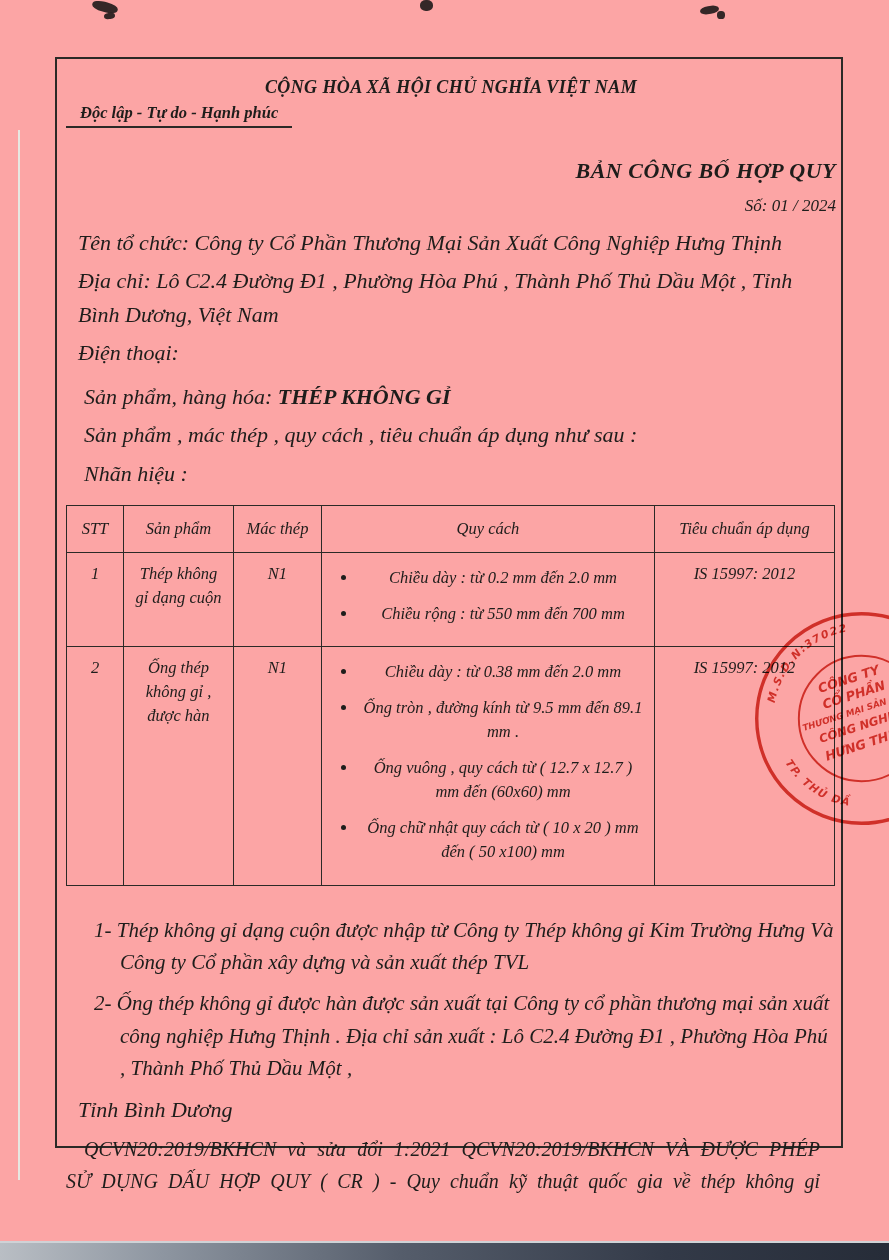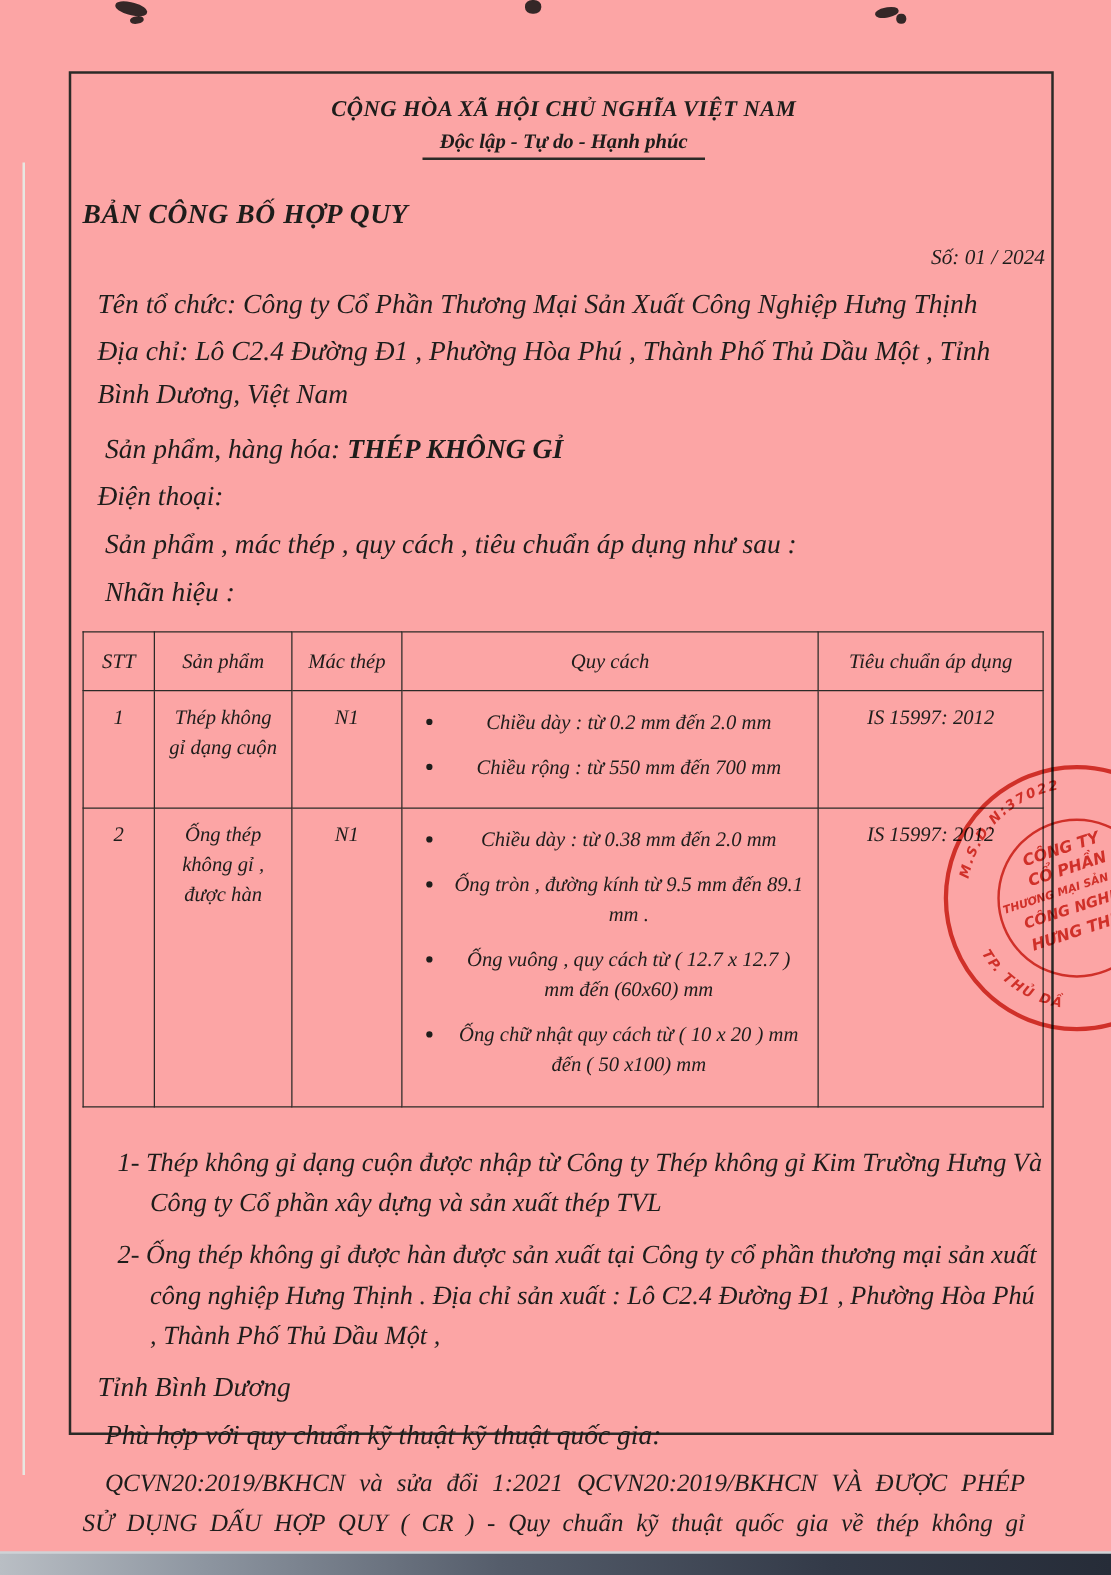--- a/index.html
+++ b/index.html
@@ -28,23 +28,23 @@
     box-shadow: 0 -2px 0 #cfd2d6;
   }
   
   .frame {
     position: absolute; left: 55px; top: 57px;
     width: 788px; height: 1091px;
     border: 2px solid #2b2a27;
     padding: 9px 5px 0 9px;
   }
   .nat-title { margin-top: 9px; text-align: center; font-size: 18px; font-weight: bold; letter-spacing: .4px; }
-  .motto-wrap { text-align: center; margin-top: 5px; }
+  .motto-wrap { text-align: left; margin-top: 5px; }
   .motto { display: inline-block; font-size: 16.5px; font-weight: bold; border-bottom: 2.5px solid #2b2a27; padding: 0 14px 3px 14px; }
-  .doc-title { margin-top: 30px; text-align: left; font-size: 22px; font-weight: bold; letter-spacing: .5px; }
+  .doc-title { margin-top: 30px; text-align: right; font-size: 22px; font-weight: bold; letter-spacing: .5px; }
   .doc-number { margin-top: 12px; text-align: right; font-size: 17px; }
   .info { margin: 4px 0 4px 12px; font-size: 22px; line-height: 1.55; }
   .info.indent { margin-left: 18px; }
   .gap-top { margin-top: 10px; }
   
   table.spec-table { margin-top: 14px; width: 768px; border-collapse: collapse; table-layout: fixed; }
   .spec-table th, .spec-table td {
     border: 1.6px solid #2b2a27;
     font-size: 16.5px; line-height: 1.45;
     padding: 9px 10px; vertical-align: top; text-align: center;
@@ -82,22 +82,22 @@
     <div class="nat-title">CỘNG HÒA XÃ HỘI CHỦ NGHĨA VIỆT NAM</div>
     <div class="motto-wrap">
       <span class="motto">Độc lập - Tự do - Hạnh phúc</span>
     </div>
 
     <div class="doc-title">BẢN CÔNG BỐ HỢP QUY</div>
     <div class="doc-number">Số: 01 / 2024</div>
 
     <p class="info gap-top">Tên tổ chức: Công ty Cổ Phần Thương Mại Sản Xuất Công Nghiệp Hưng Thịnh</p>
     <p class="info">Địa chỉ: Lô C2.4 Đường Đ1 , Phường Hòa Phú , Thành Phố Thủ Dầu Một , Tỉnh Bình Dương, Việt Nam</p>
+    <p class="info">Điện thoại:</p>
     <p class="info indent gap-top"><span>Sản phẩm, hàng hóa: </span><strong>THÉP KHÔNG GỈ</strong></p>
-    <p class="info">Điện thoại:</p>
     <p class="info indent">Sản phẩm , mác thép , quy cách , tiêu chuẩn áp dụng như sau :</p>
     <p class="info indent">Nhãn hiệu :</p>
 
     <table class="spec-table">
       <colgroup>
         <col style="width:57px">
           <col style="width:110px">
           <col style="width:88px">
           <col style="width:333px">
           <col style="width:180px">
@@ -138,21 +138,20 @@
           </td>
           <td>IS 15997: 2012</td>
         </tr>
       </tbody>
     </table>
 
     <div class="notes">
       <p class="note-item">1-  Thép không gỉ dạng cuộn được nhập từ Công ty Thép không gỉ Kim Trường Hưng Và Công ty Cổ phần xây dựng và sản xuất thép TVL</p>
       <p class="note-item">2-  Ống thép không gỉ được hàn được sản xuất tại Công ty cổ phần thương mại sản xuất công nghiệp Hưng Thịnh . Địa chỉ sản xuất : Lô C2.4 Đường Đ1 , Phường Hòa Phú , Thành Phố Thủ Dầu Một ,</p>
       <p class="info">Tỉnh Bình Dương</p>
-      <p class="info indent">Phù hợp với quy chuẩn kỹ thuật kỹ thuật quốc gia:</p>
       <p class="regulation">QCVN20:2019/BKHCN và sửa đổi 1:2021 QCVN20:2019/BKHCN VÀ ĐƯỢC PHÉP SỬ DỤNG DẤU HỢP QUY ( CR ) -  Quy chuẩn kỹ thuật quốc gia về thép không gỉ</p>
     </div>
 
   </div>
 
   <svg class="stamp" width="235" height="235" viewBox="0 0 240 240">
     <defs>
       <path id="arc-msdn" d="M 31.4,104.4 A 90,90 0 0 1 104.4,31.4"></path>
       <path id="arc-city" d="M 42.1,165.0 A 90,90 0 0 0 112.2,209.7"></path>
     </defs>

